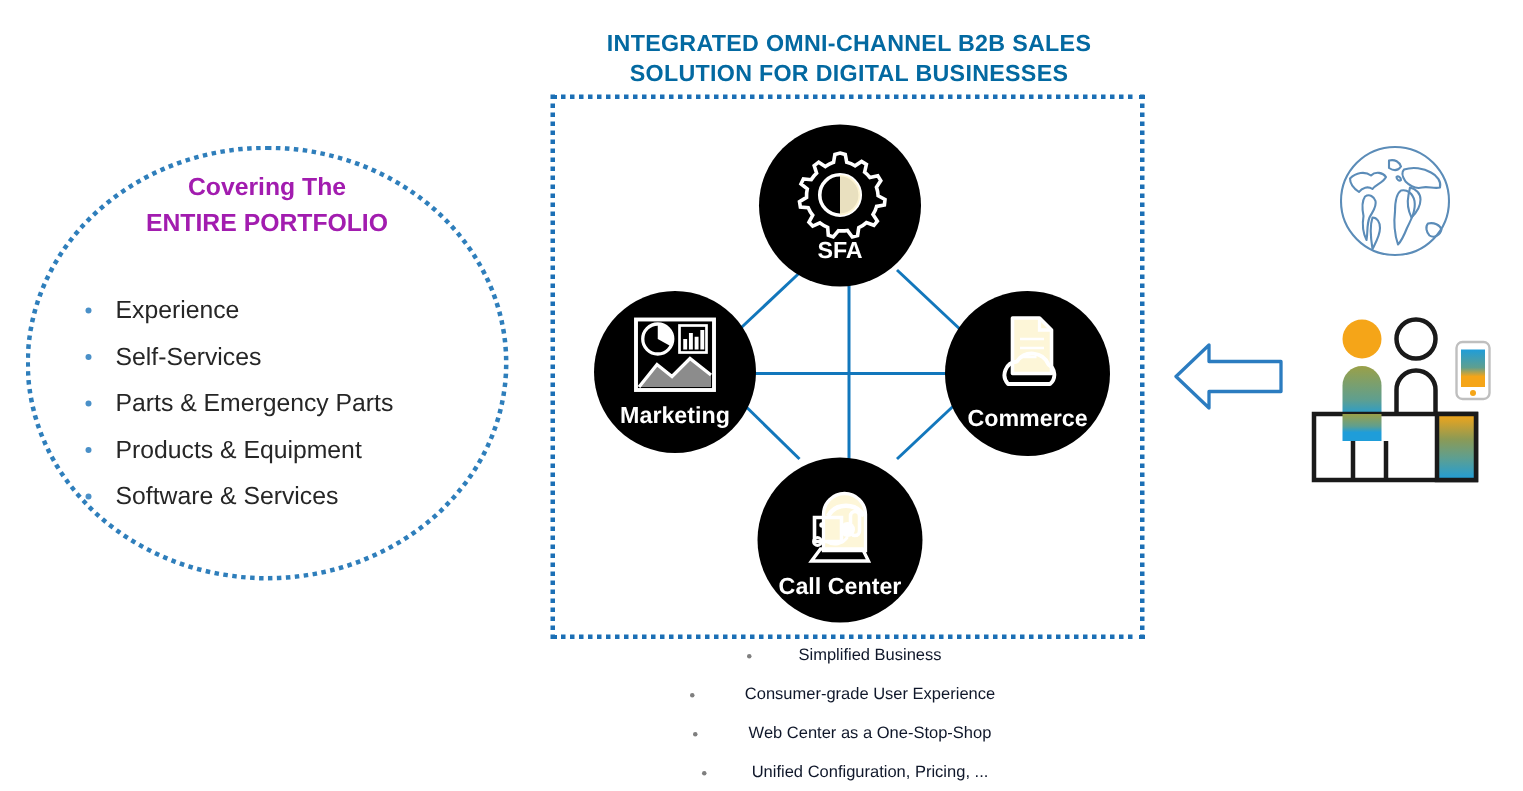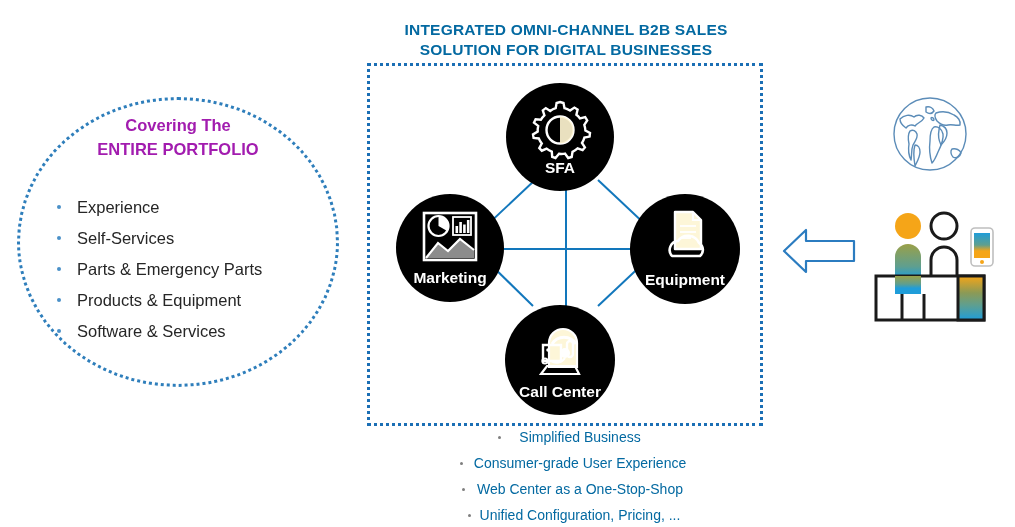--- a/index.html
+++ b/index.html
@@ -161,22 +161,22 @@
     position: absolute;
     left: 430px;
     top: 430px;
     width: 300px;
     list-style: none;
     margin: 0;
     padding: 0;
   }
   #benefits-list li {
     position: relative;
-    font-size: 14px;
-    color: #0369a1;
+    font-size: 11px;
+    color: #0f172a;
     text-align: center;
     margin-bottom: 12px;
     line-height: 14px;
     white-space: nowrap;
   }
   #benefits-list li .bullet {
     position: absolute;
     top: 6px;
     width: 3px;
     height: 3px;
@@ -313,21 +313,21 @@
 
         <path d="M20 3 L38 3 L46 11 L46 40 L20 40 Z" fill="#fdf6d8" stroke="#ffffff" stroke-width="2.4" stroke-linejoin="round"></path>
         <path d="M38 3 L38 11 L46 11" fill="none" stroke="#ffffff" stroke-width="2.2"></path>
         <line x1="25" y1="17" x2="41" y2="17" stroke="#ffffff" stroke-width="1.8"></line>
         <line x1="25" y1="23" x2="41" y2="23" stroke="#ffffff" stroke-width="1.8"></line>
         <line x1="25" y1="29" x2="36" y2="29" stroke="#ffffff" stroke-width="1.8"></line>
 
         <path d="M17 47 A9 9 0 0 1 23 32 A12 12 0 0 1 44 34 A8 8 0 0 1 45 47 Z" fill="none" stroke="#ffffff" stroke-width="2.6" stroke-linejoin="round"></path>
       </svg>
     </span>
-    <span class="node-label">Equipment</span>
+    <span class="node-label">Commerce</span>
   </div>
 
   <div class="node" id="node-callcenter">
     <span class="node-icon">
       <svg width="58" height="56" viewBox="0 0 58 56">
 
         <path d="M18 46 L18 22 A14 14 0 0 1 46 22 L46 46 Z" fill="#fdf6d8" stroke="#ffffff" stroke-width="2.2"></path>
 
         <path d="M12 24 L30 24 L30 40 L12 40 Z" fill="none" stroke="#ffffff" stroke-width="2.4"></path>
         <circle cx="17" cy="29" r="1.8" fill="#ffffff"></circle>

